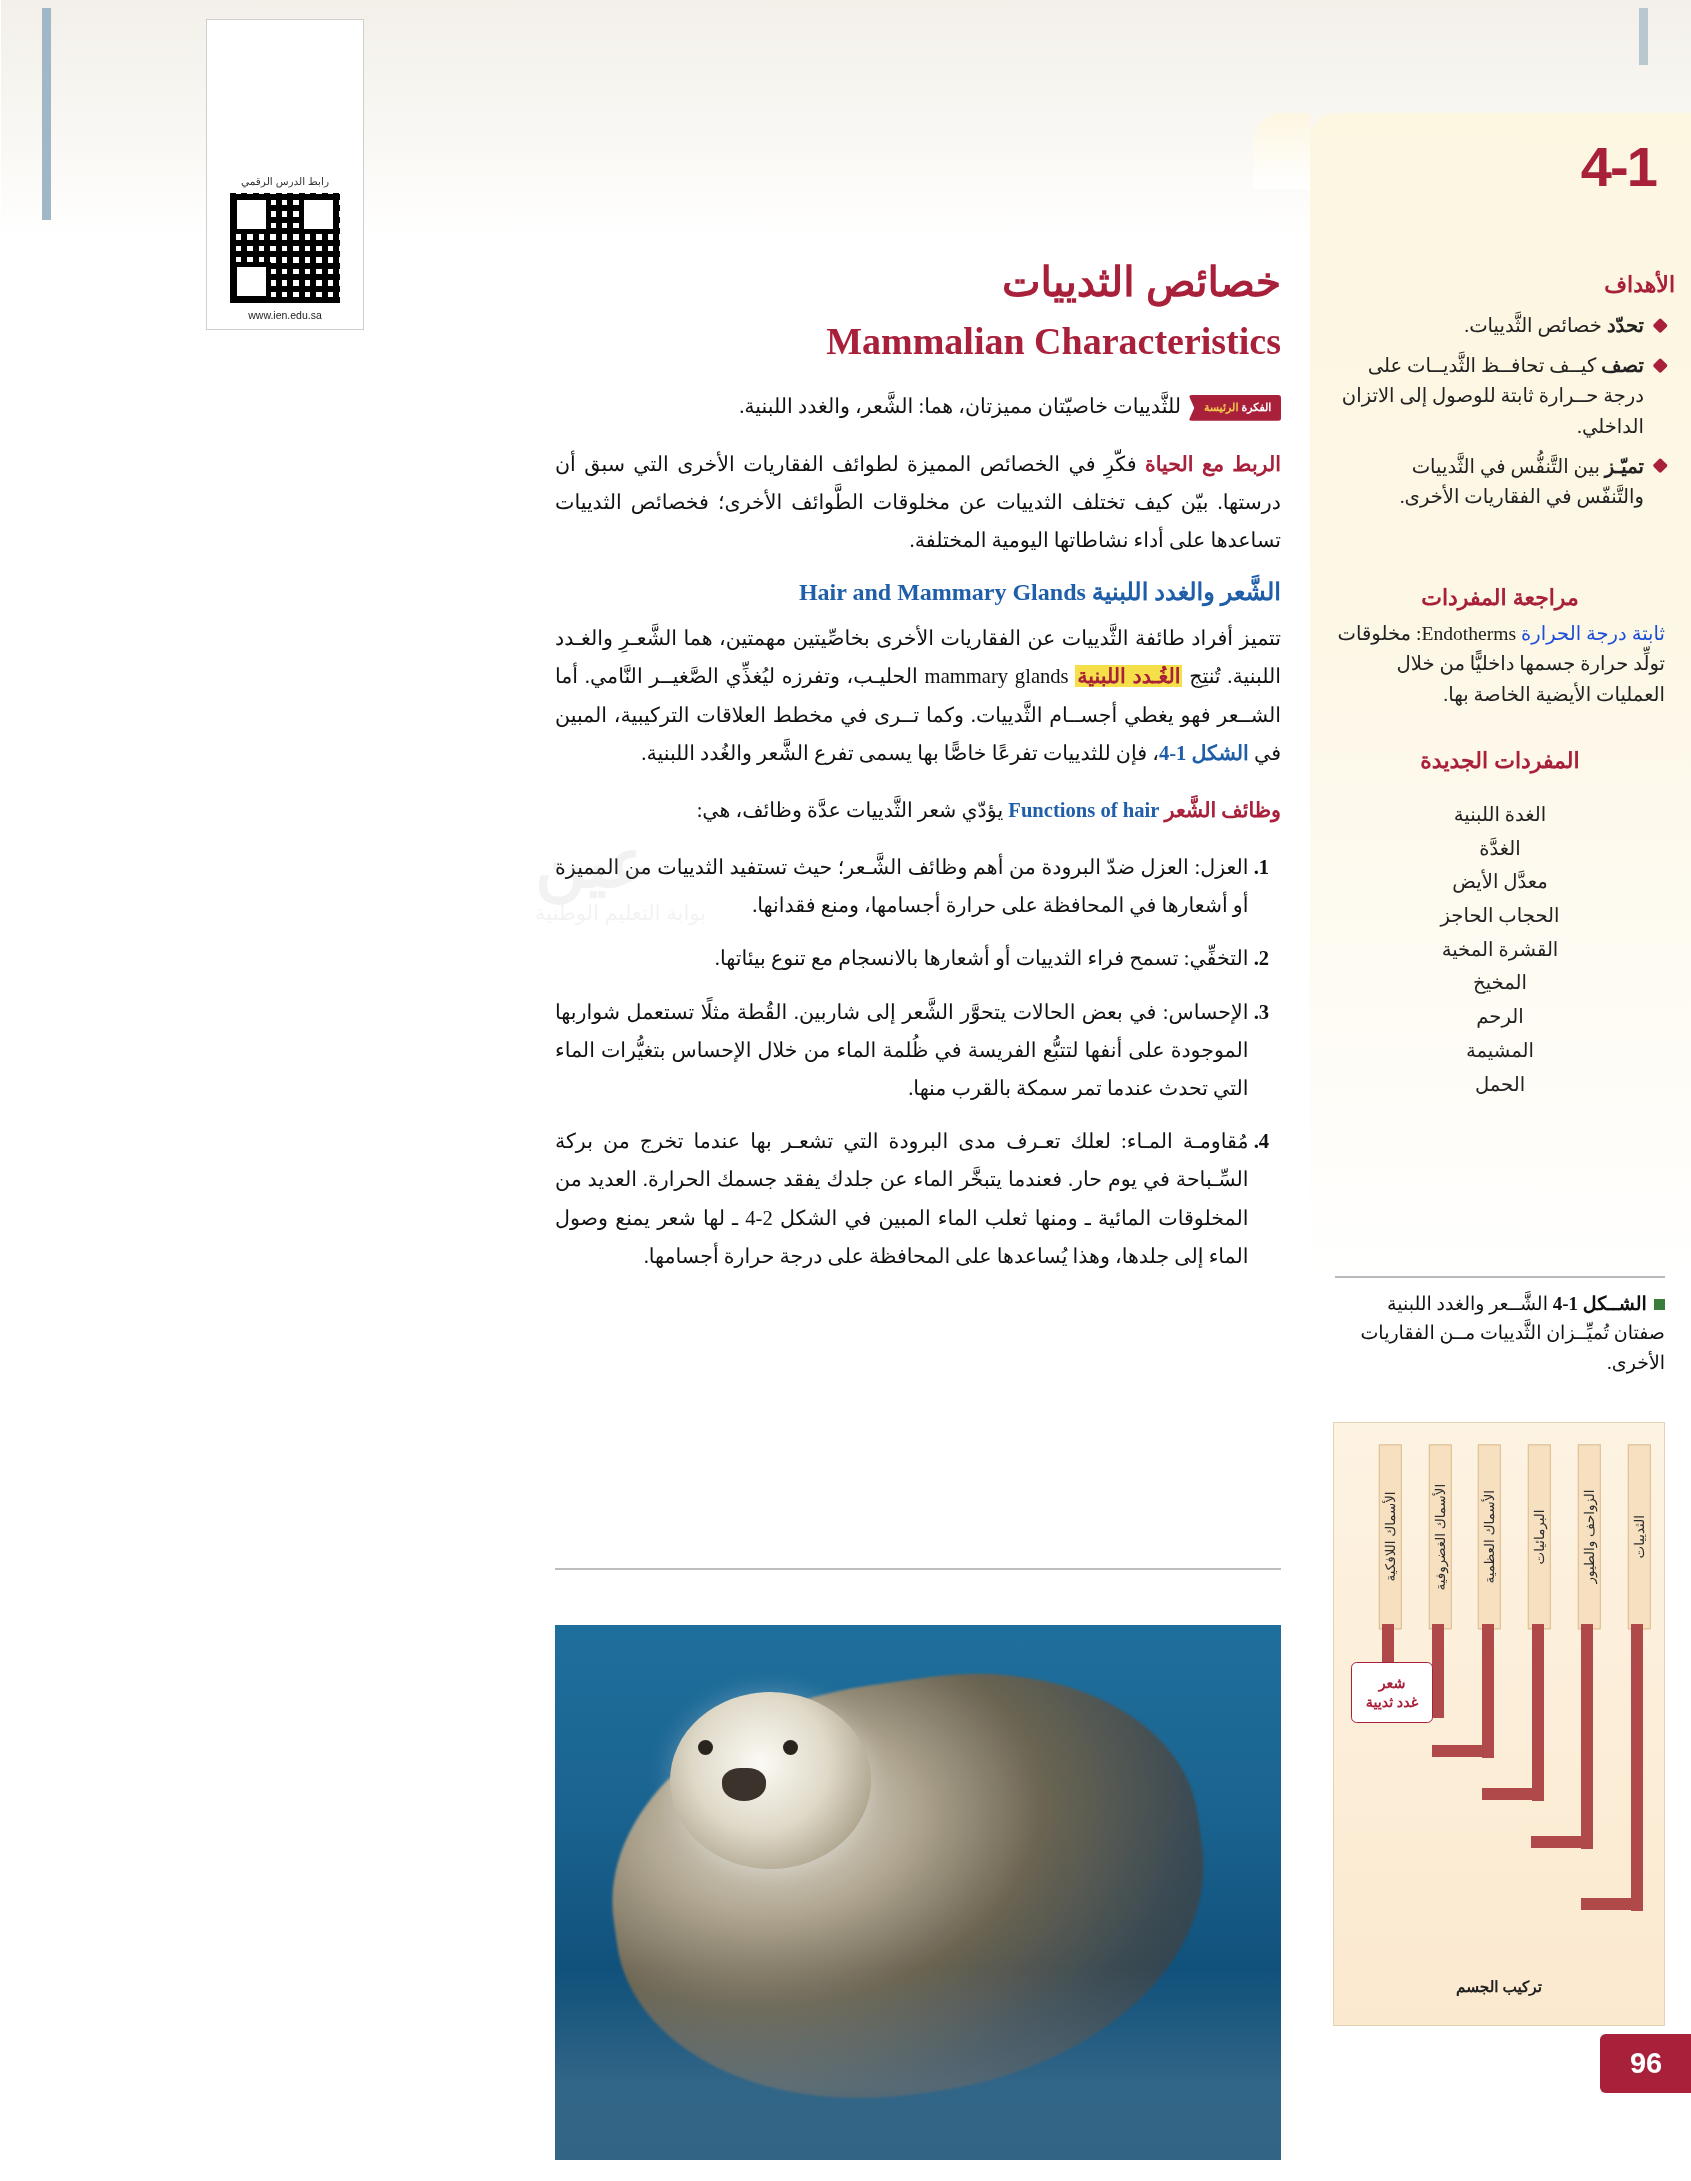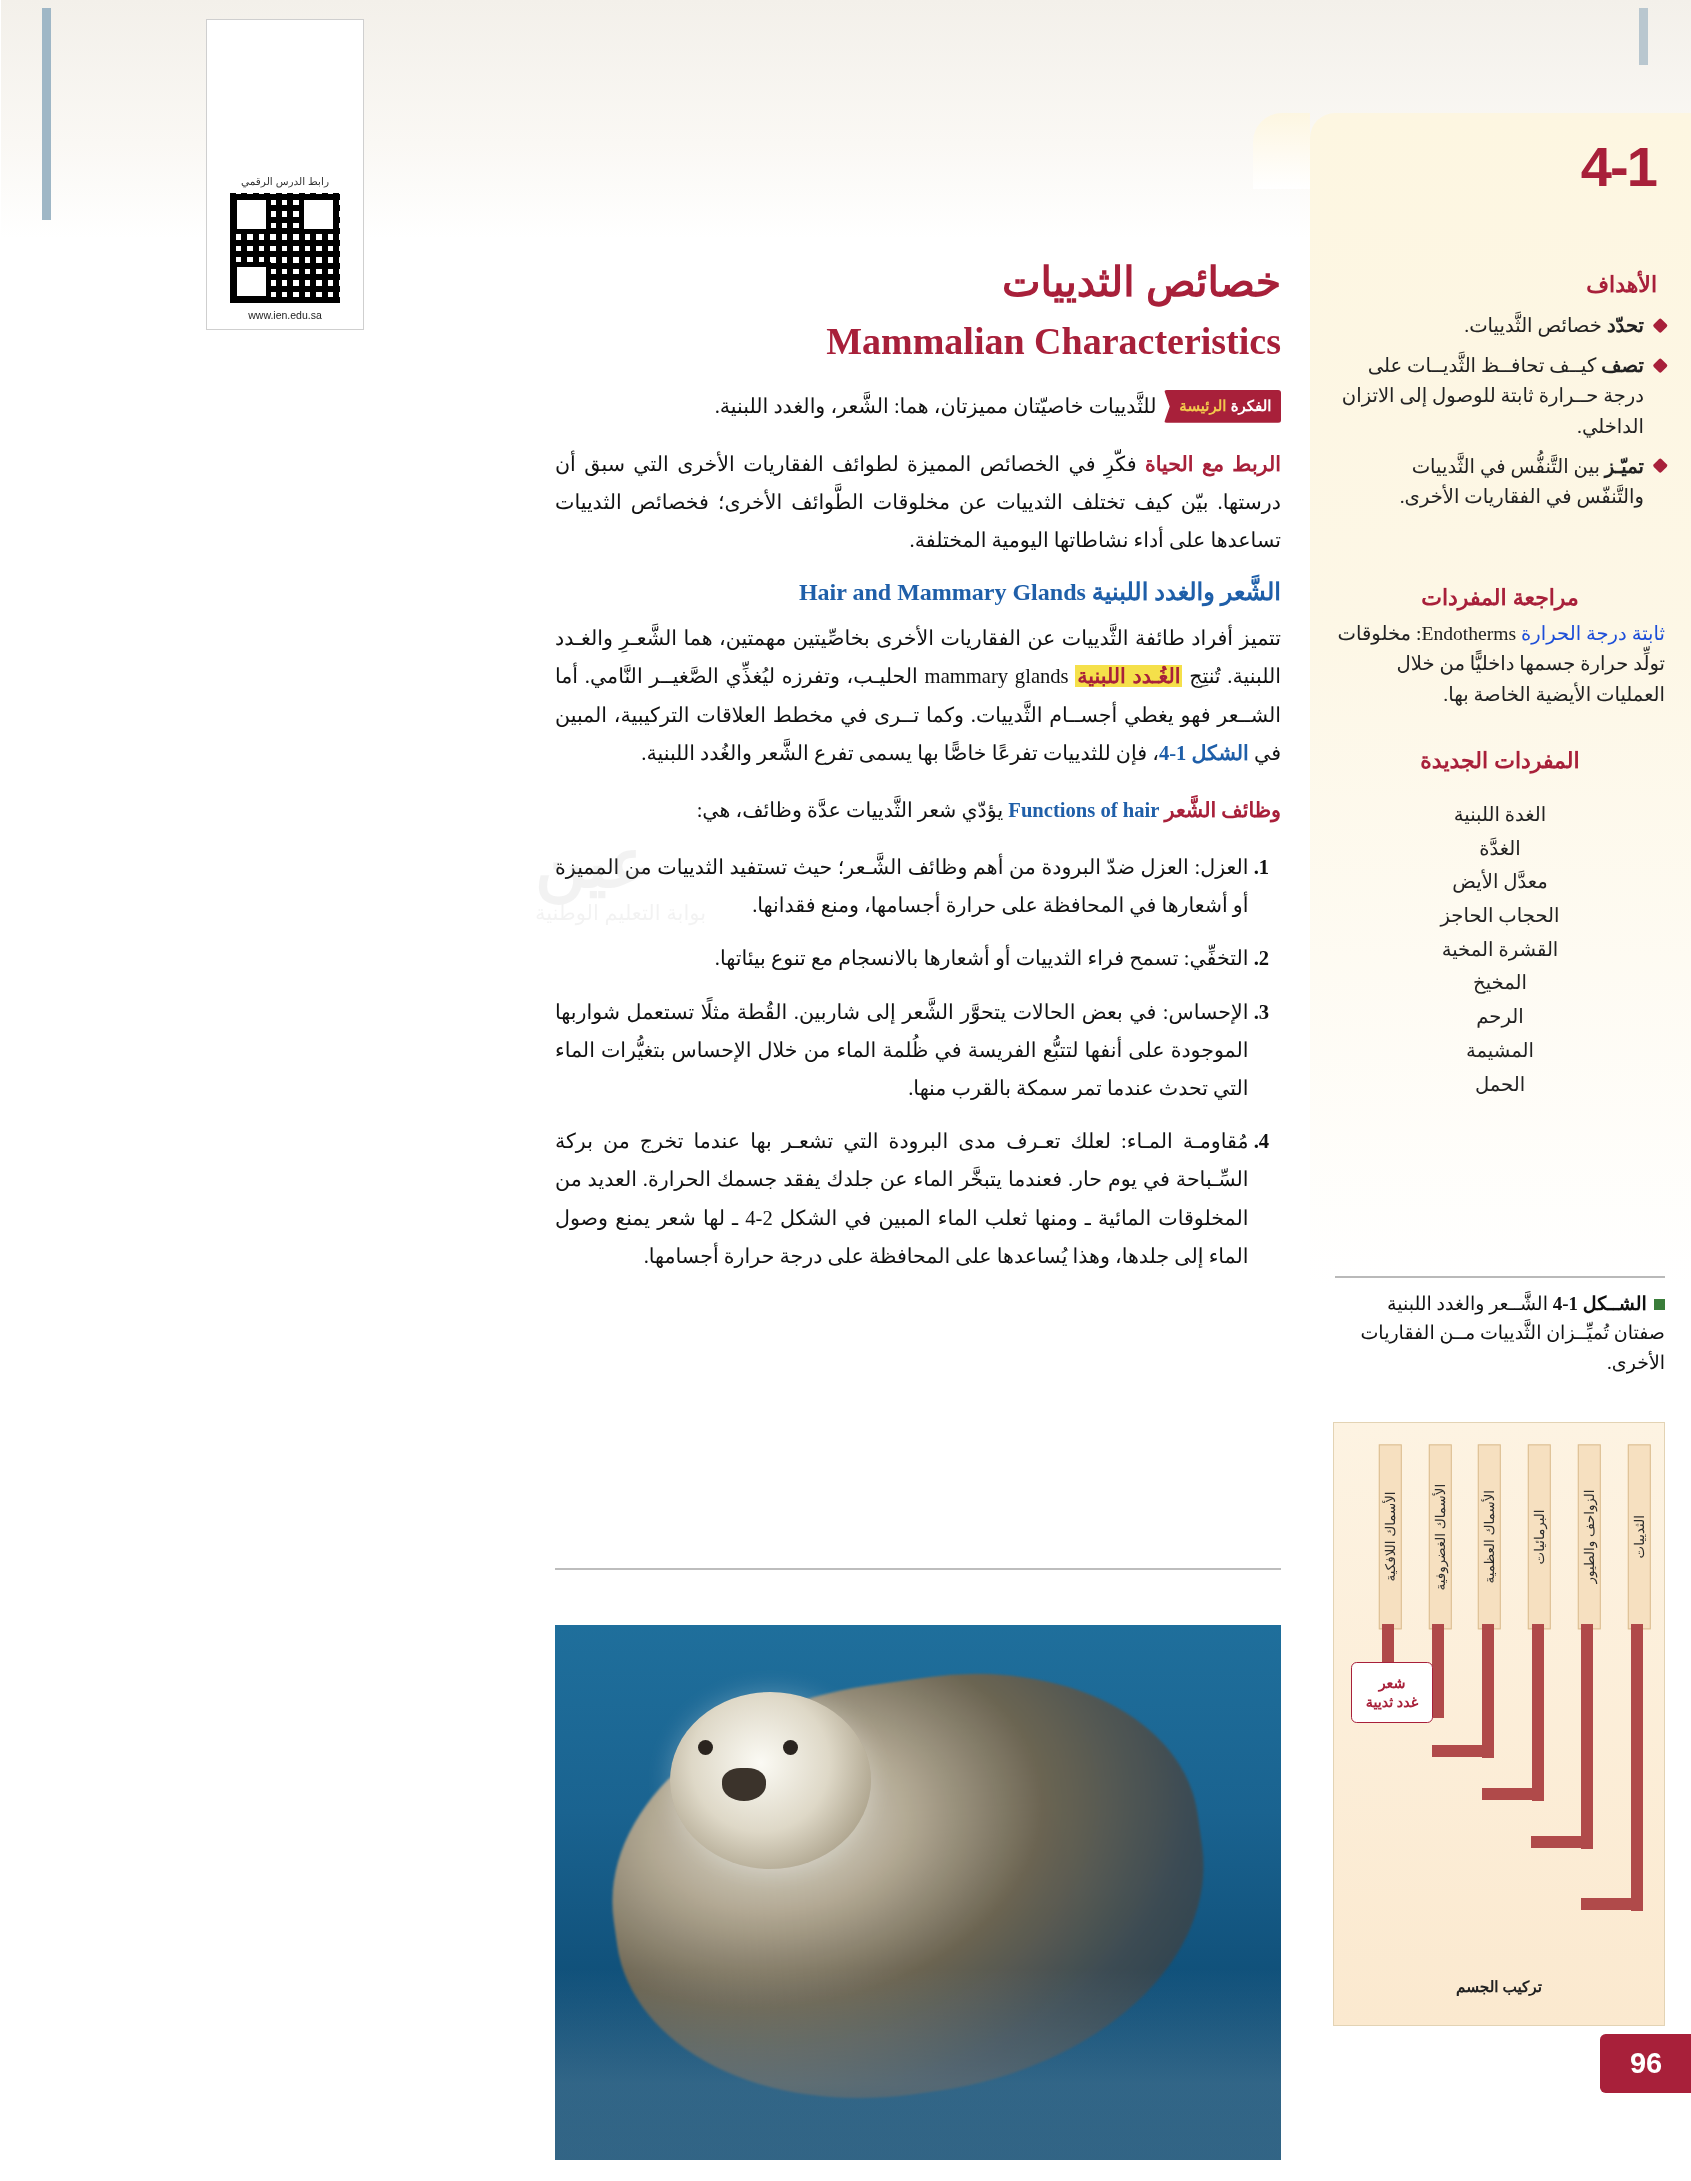--- a/index.html
+++ b/index.html
@@ -66,21 +66,21 @@
     background:linear-gradient(180deg,#fdf6e1,#ffffff);
     border-top-left-radius:29px;
   }
   .chapnum{
     position:absolute;right:36px;top:134px;
     font-size:56px;font-weight:bold;color:#a8203a;
     font-family:Liberation Sans, sans-serif;letter-spacing:-1.9px;
     direction:ltr;
   }
   .sb-head{
-    position:absolute;right:35px;
+    position:absolute;right:17px;
     font-size:22px;font-weight:bold;color:#a8203a;
     font-family:"Liberation Sans",sans-serif;
   }
   .obj-list{
     position:absolute;right:27px;top:311px;width:325px;
     text-align:right;font-size:19.6px;line-height:1.55;color:#222;
   }
   .obj-item{position:relative;padding-right:21px;margin-bottom:9.6px;}
   .obj-item .bullet{
     position:absolute;right:0;top:8.6px;width:10.5px;height:10.5px;
@@ -146,21 +146,21 @@
     font-family:"Liberation Sans",sans-serif;margin:0 0 11.5px 0;line-height:1.2;
   }
   .title-en{
     font-size:38px;font-weight:bold;color:#a8203a;direction:ltr;text-align:right;
     font-family:"Liberation Serif",serif;margin:0 0 25px 0;
   }
   .mainidea{
     font-size:20.6px;line-height:1.75;margin-bottom:21px;
   }
   .badge{
-    display:inline-block;background:#a8203a;color:#fff;font-size:15px;font-weight:bold;
+    display:inline-block;background:#a8203a;color:#fff;font-size:11px;font-weight:bold;
     padding:2.9px 9.6px 3.8px 15.3px;border-radius:2.9px;margin-left:7.6px;
     font-family:"Liberation Sans",sans-serif;vertical-align:1.9px;
     clip-path:polygon(0 0,100% 0,100% 100%,0 100%,5.7px 50%);
   }
   .badge .w{color:#f2c94c;}
   p.body{
     font-size:20.6px;line-height:1.85;margin:0 0 19px 0;text-align:justify;
   }
   .kw-red{color:#a8203a;font-weight:bold;}
   .kw-blue{color:#1f5fa9;font-weight:bold;}

